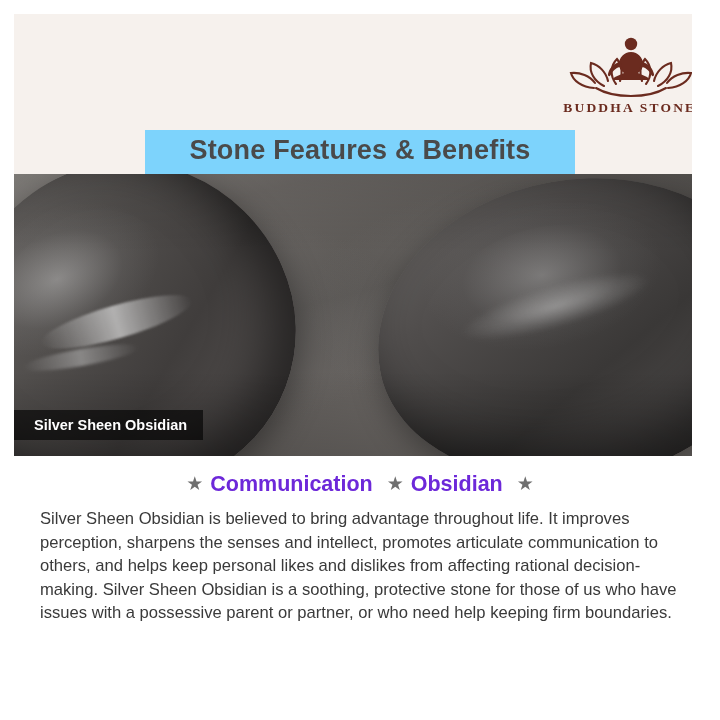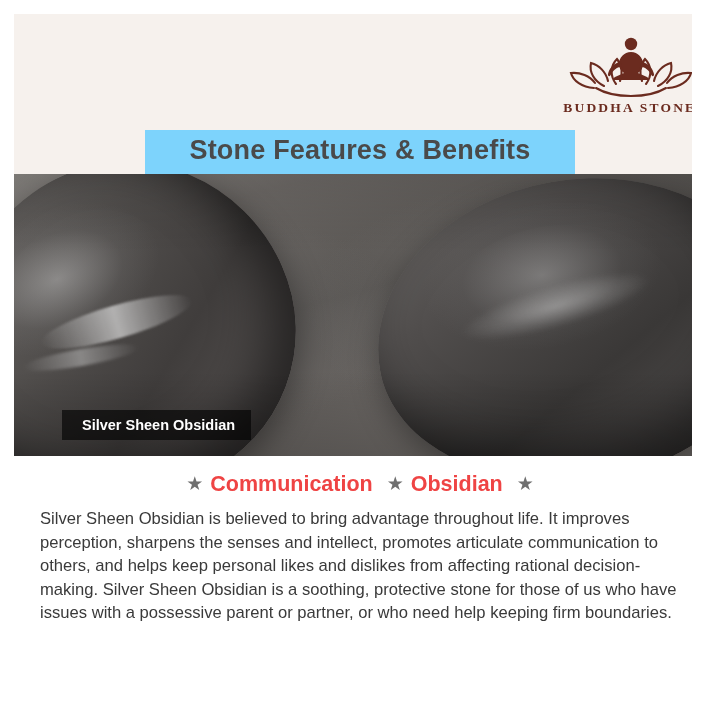--- a/index.html
+++ b/index.html
@@ -170,21 +170,20 @@
   }
   .caption {
     position: absolute;
     left: 0;
     bottom: 16px;
     background: rgba(0,0,0,0.62);
     color: #ffffff;
     font-size: 14.5px;
     font-weight: bold;
     padding: 7px 16px 7px 20px;
-    margin-left: 48px;
   }
 
   
   .benefits-wrap {
     background: #ffffff;
     padding: 14px 0 0 0;
     height: 250px;
     box-sizing: border-box;
   }
   .benefits {
@@ -202,21 +201,21 @@
   .star {
     color: #6f6f6f;
     font-size: 19px;
     line-height: 1;
     position: relative;
     top: -1px;
   }
   .benefit-label {
     font-size: 21.5px;
     font-weight: bold;
-    color: #ef4444;
+    color: #6d28d9;
   }
   .body-text {
     margin: 4px 24px 16px 26px;
     font-size: 16.6px;
     line-height: 1.42;
     color: #3a3a3a;
     text-align: left;
   }
   
   .right-gutter {

